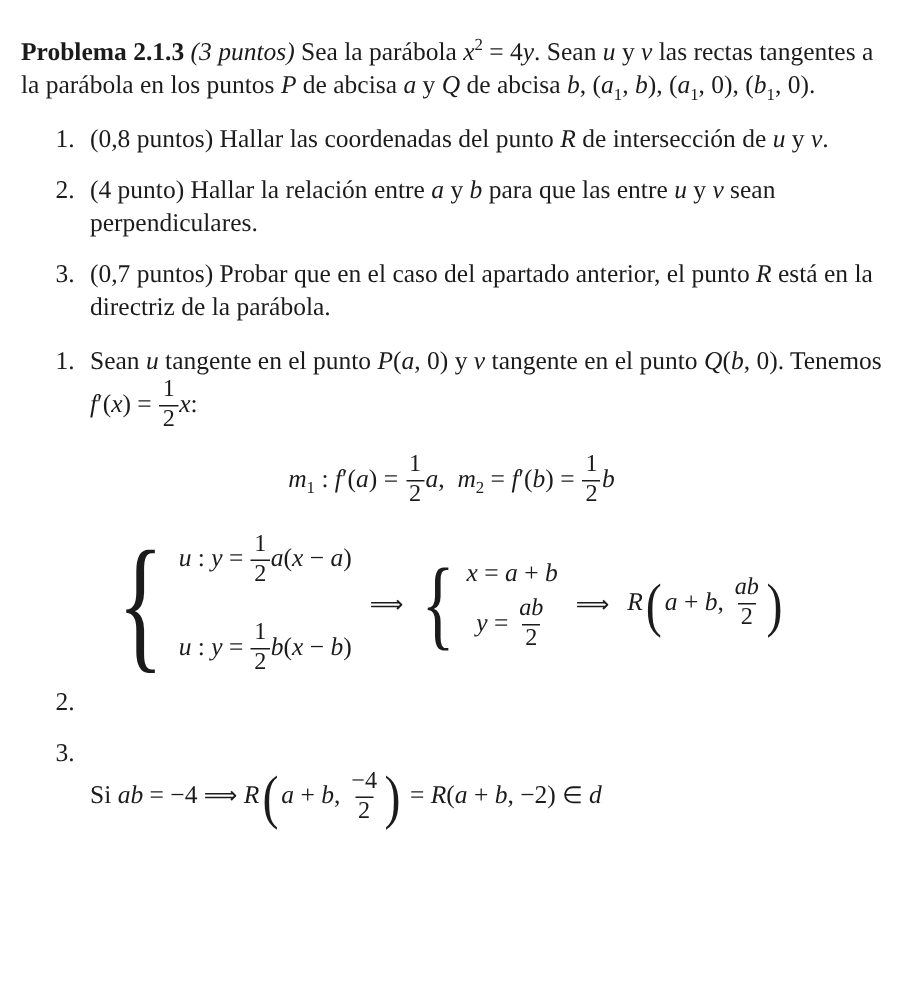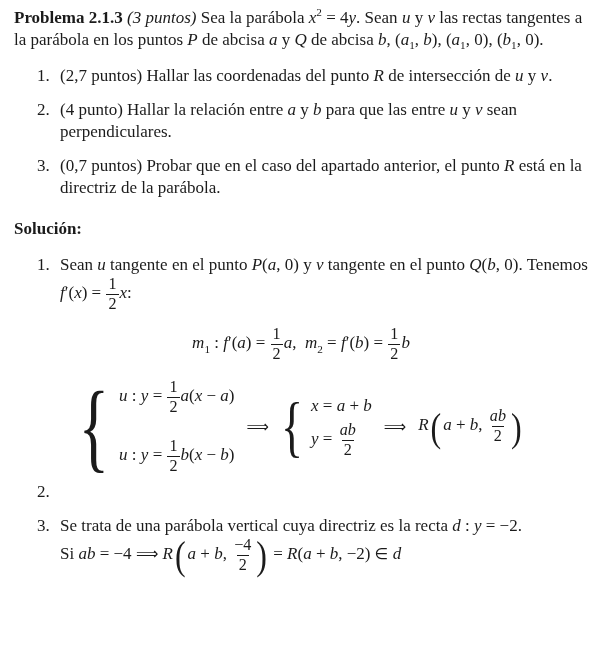--- a/index.html
+++ b/index.html
@@ -2,21 +2,21 @@
 <html><head>
 <meta charset="utf-8">
 <style>
   html,body{margin:0;padding:0;background:#ffffff;}
   body{
     width:601px;height:665px;overflow:hidden;
     color:#1b1b1b;
     font-family:"Liberation Serif", serif;
     font-size:17px;line-height:22px;
   }
-  .page{padding:7px 13px 0 14px;}
+  .page{padding:24px 13px 0 14px;}
   .it{font-style:italic;}
   .b{font-weight:bold;}
   sup{font-size:0.66em;line-height:0;}
   sub{font-size:0.66em;line-height:0;}
   p{margin:0;}
   .hdr{width:578px;}
   
   .li{display:flex;align-items:flex-start;}
   .li .no{width:23px;flex:0 0 23px;margin-left:23px;}
   .li .bd{width:528px;}
@@ -31,49 +31,48 @@
   }
   .frac .num{padding:0 2px 1px 2px;}
   .frac .den{border-top:1px solid #1b1b1b;padding:1px 2px 0 2px;}
   .sy{font-family:"DejaVu Sans", sans-serif;font-size:0.92em;}
   .mathline{display:inline-block;white-space:pre;}
   .disp{text-align:center;margin:13px 0 10px 0;}
   
   .sysrow{display:flex;justify-content:center;align-items:center;margin:16px 0 6px 0;}
   .syscol{display:flex;flex-direction:column;}
   .syscol.wide{row-gap:22px;}
-  .syscol.narrow{row-gap:5px;}
+  .syscol.narrow{row-gap:5px;align-items:center;}
   .brace{display:inline-block;font-weight:400;line-height:1;transform-origin:center;}
   .brace.lg{font-size:64px;transform:scaleY(1.55);margin-right:10px;}
   .brace.md{font-size:46px;transform:scaleY(1.45);margin-right:8px;}
   .bigp{display:inline-block;font-size:32px;line-height:1;transform:scaleY(1.25);
         vertical-align:middle;font-weight:400;margin:0 2px;}
   .gap-l{margin:0 12px;}
 </style>
 </head>
 <body>
 
 <div class="page">
 
   <p class="hdr"><span class="b">Problema 2.1.3</span><span> </span><span class="it">(3 puntos)</span><span> Sea la parábola </span><span class="it">x</span><sup>2</sup><span> = 4</span><span class="it">y</span><span>. Sean </span><span class="it">u</span><span> y </span><span class="it">v</span><span> las rectas tangentes a la parábola en los puntos </span><span class="it">P</span><span> de abcisa </span><span class="it">a</span><span> y </span><span class="it">Q</span><span> de abcisa </span><span class="it">b</span><span>, (</span><span class="it">a</span><sub>1</sub><span>, </span><span class="it">b</span><span>), (</span><span class="it">a</span><sub>1</sub><span>, 0), (</span><span class="it">b</span><sub>1</sub><span>, 0).</span></p>
 
   <div class="li mt14">
     <span class="no">1.</span>
-    <span class="bd"><span>(2,7 puntos) Hallar las coordenadas del punto </span><span class="it">R</span><span> de intersección de </span><span class="it">u</span><span> y </span><span class="it">v</span><span>.</span></span>
+    <span class="bd"><span>(0,8 puntos) Hallar las coordenadas del punto </span><span class="it">R</span><span> de intersección de </span><span class="it">u</span><span> y </span><span class="it">v</span><span>.</span></span>
   </div>
   <div class="li mt12">
     <span class="no">2.</span>
     <span class="bd"><span>(4 punto) Hallar la relación entre </span><span class="it">a</span><span> y </span><span class="it">b</span><span> para que las entre </span><span class="it">u</span><span> y </span><span class="it">v</span><span> sean perpendiculares.</span></span>
   </div>
   <div class="li mt12">
     <span class="no">3.</span>
     <span class="bd"><span>(0,7 puntos) Probar que en el caso del apartado anterior, el punto </span><span class="it">R</span><span> está en la directriz de la parábola.</span></span>
   </div>
 
-  <p class="solhead">Solución:</p>
 
   <div class="li mt14">
     <span class="no">1.</span>
     <span class="bd"><span>Sean </span><span class="it">u</span><span> tangente en el punto </span><span class="it">P</span><span>(</span><span class="it">a</span><span>, 0) y </span><span class="it">v</span><span> tangente en el punto </span><span class="it">Q</span><span>(</span><span class="it">b</span><span>, 0). Tenemos </span><span class="it">f</span><span>′(</span><span class="it">x</span><span>) = </span><span class="frac">
           <span class="num">1</span>
           <span class="den">2</span>
         </span><span class="it">x</span><span>:</span></span>
   </div>
 
   <div class="disp">
@@ -97,18 +96,18 @@
   </div>
 
   <div class="li">
     <span class="no">2.</span>
     <span class="bd"></span>
   </div>
 
   <div class="li mt12">
     <span class="no">3.</span>
     <span class="bd">
-      <span><span>Se trata de una parábola vertical cuya directriz es la recta </span><span class="it">d</span><span> : </span><span class="it">y</span><span> = −2.</span></span><br>
+      <br>
       <span class="mathline"><span>Si </span><span class="it">ab</span><span> = −4 </span><span class="sy">⟹</span><span> </span><span class="it">R</span><span class="bigp">(</span><span class="it">a</span><span> + </span><span class="it">b</span><span>, </span><span class="frac"><span class="num">−4</span><span class="den">2</span></span><span class="bigp">)</span><span> = </span><span class="it">R</span><span>(</span><span class="it">a</span><span> + </span><span class="it">b</span><span>, −2) </span><span class="sy">∈</span><span> </span><span class="it">d</span></span>
     </span>
   </div>
 
 </div>
 
 </body></html>

